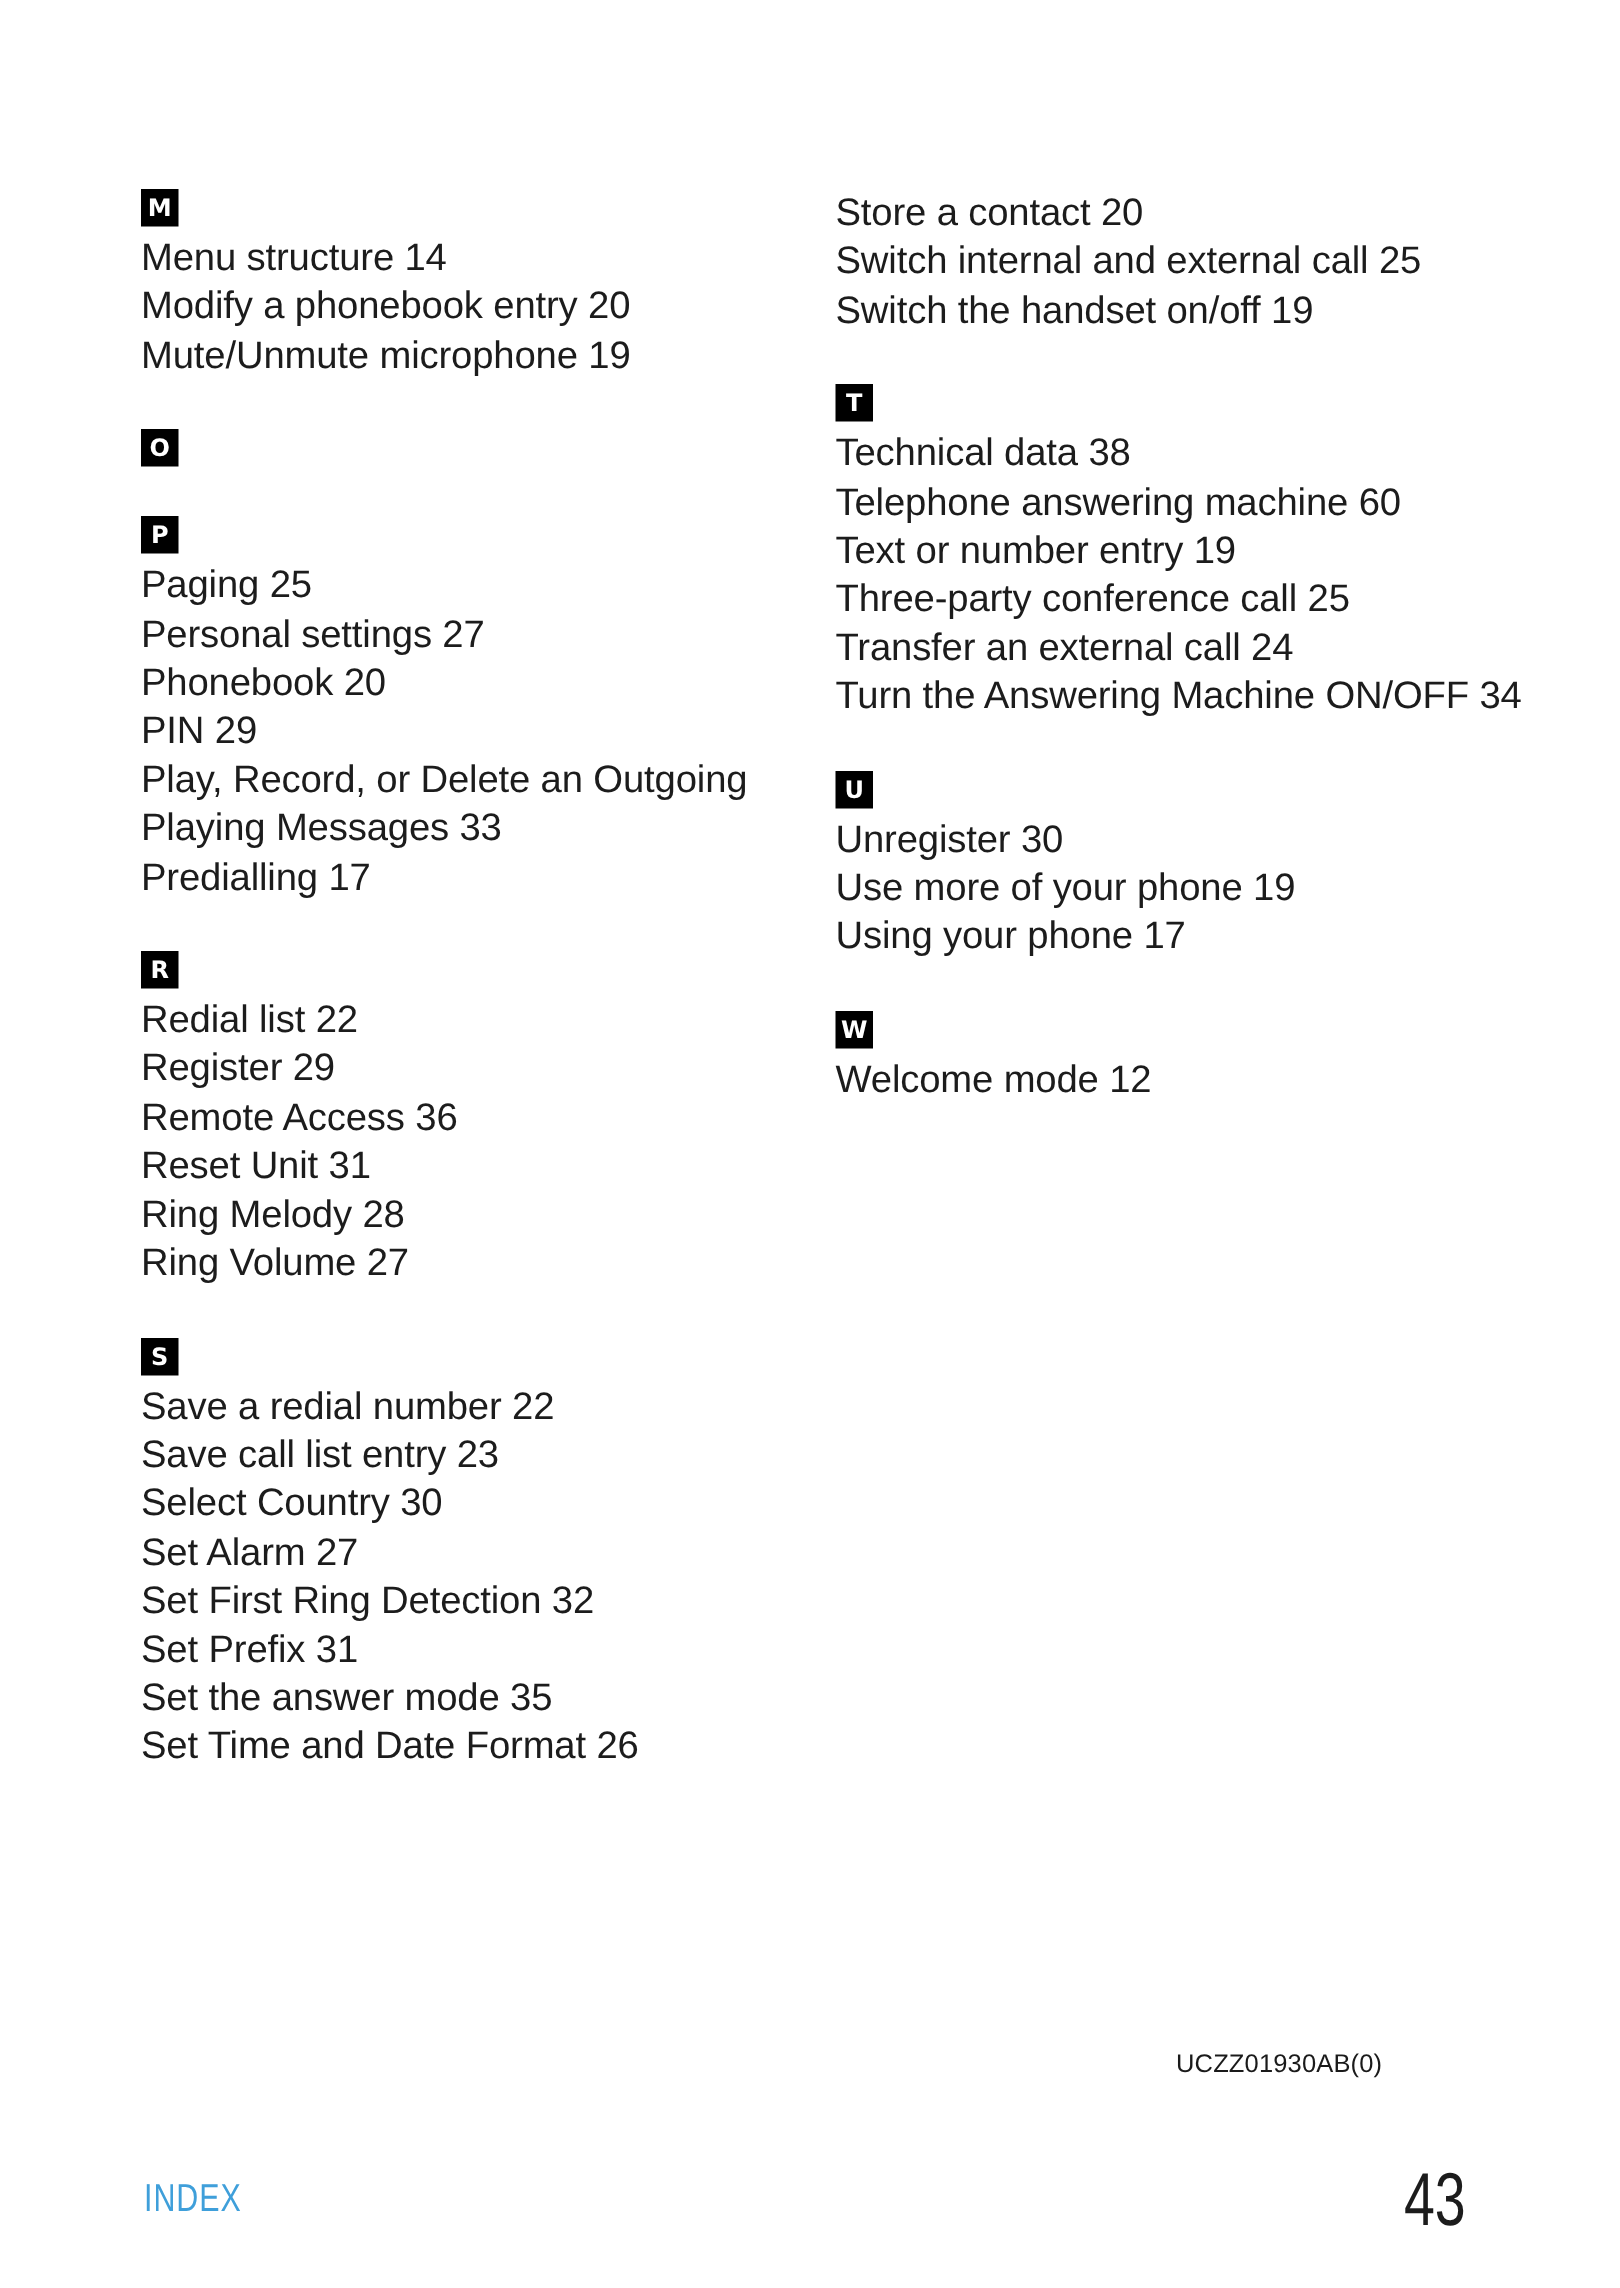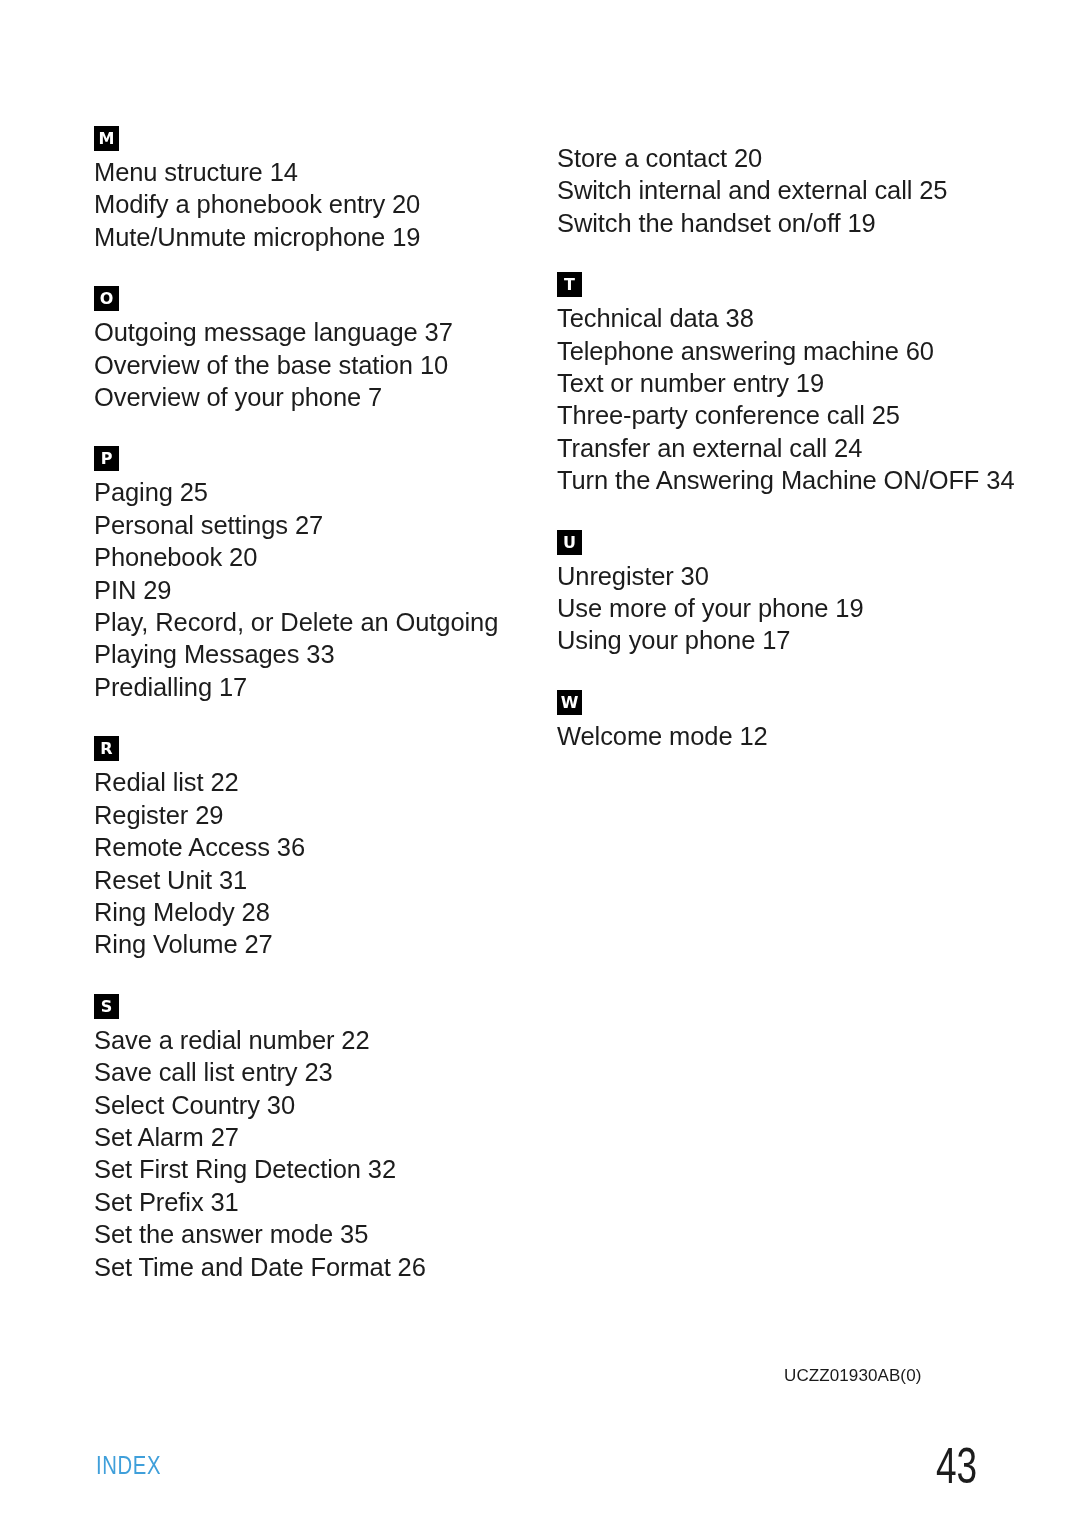--- a/index.html
+++ b/index.html
@@ -34,21 +34,21 @@
     width: 440px;
   }
   .column.left  { left: 94px; }
   .column.right { left: 557px; }
 
   
   .section { margin: 0; }
   .section + .section { margin-top: 33px; }
 
   
-  .section.continuation { margin-top: 16px; }
+  .section.continuation { margin-top: 0; }
 
   .letter-badge {
     display: block;
     width: 25px;
     height: 25px;
     background: #000000;
     color: #ffffff;
     font-family: "DejaVu Sans", "Liberation Sans", sans-serif;
     font-size: 16px;
     font-weight: bold;
@@ -124,25 +124,20 @@
         <div class="section">
           <span class="letter-badge">M</span>
           <ul class="entry-list">
             <li class="entry"><span>Menu structure 14</span></li>
             <li class="entry"><span>Modify a phonebook entry 20</span></li>
             <li class="entry"><span>Mute/Unmute microphone 19</span></li>
           </ul>
         </div>
         <div class="section">
           <span class="letter-badge">O</span>
-          <ul class="entry-list">
-            <li class="entry"><span>Outgoing message language 37</span></li>
-            <li class="entry"><span>Overview of the base station 10</span></li>
-            <li class="entry"><span>Overview of your phone 7</span></li>
-          </ul>
         </div>
         <div class="section">
           <span class="letter-badge">P</span>
           <ul class="entry-list">
             <li class="entry"><span>Paging 25</span></li>
             <li class="entry"><span>Personal settings 27</span></li>
             <li class="entry"><span>Phonebook 20</span></li>
             <li class="entry"><span>PIN 29</span></li>
             <li class="entry"><span>Play, Record, or Delete an Outgoing</span></li>
             <li class="entry"><span>Playing Messages 33</span></li>

